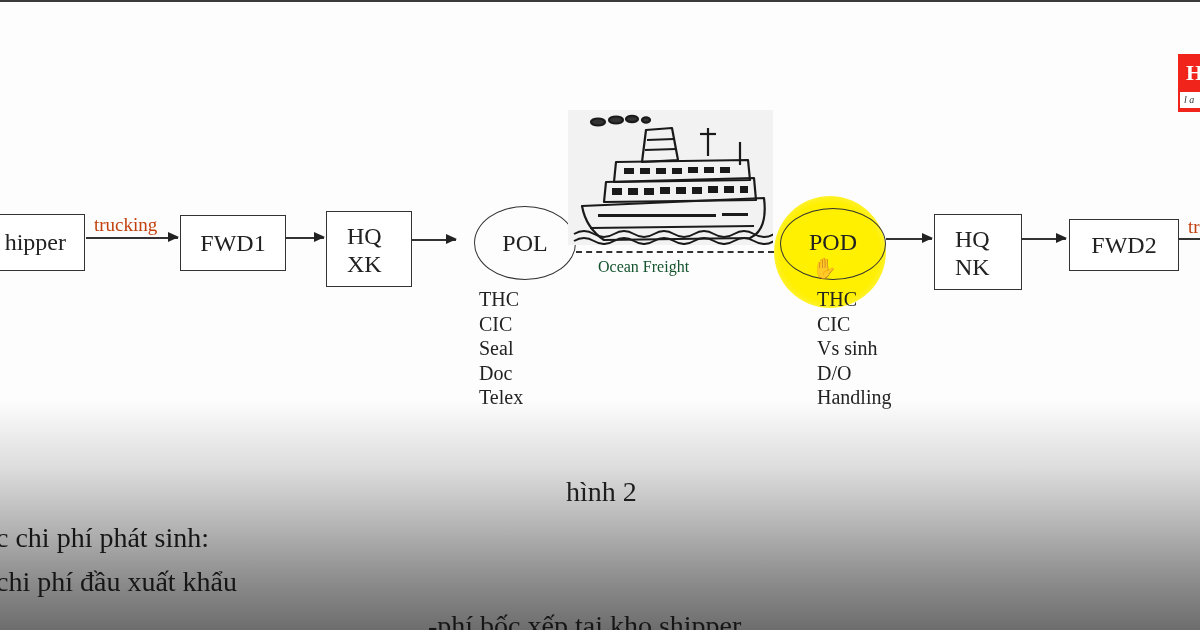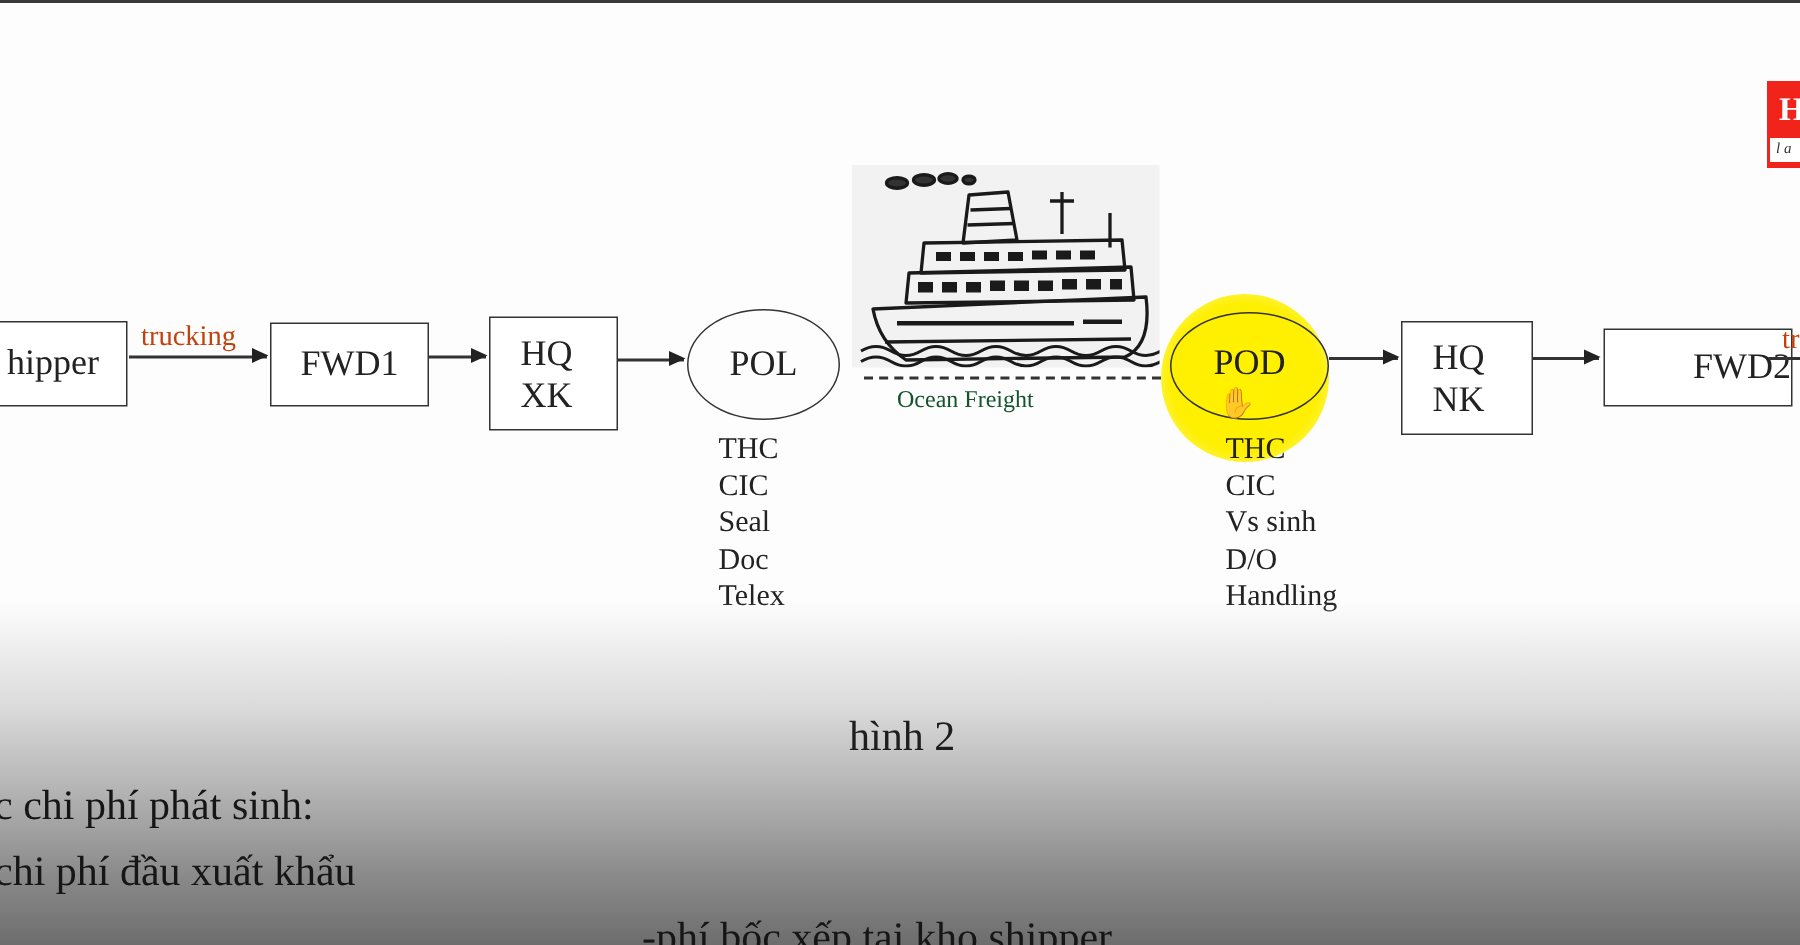--- a/index.html
+++ b/index.html
@@ -73,21 +73,21 @@
   <span>FWD1</span>
 </div>
 <div class="arrow" style="left:286px; top:237px; width:38px;"></div>
 
 <div class="box double" style="left:326px; top:211px; width:86px; height:76px;">
   <span>HQ</span>
   <span>XK</span>
 </div>
 <div class="arrow" style="left:412px; top:239px; width:44px;"></div>
 
-<div class="ellipse" style="left:458px; top:206px; width:102px; height:74px;">
+<div class="ellipse" style="left:474px; top:206px; width:102px; height:74px;">
   <span>POL</span>
 </div>
 
 <div class="ship-wrap">
   <svg width="205" height="135" viewBox="0 0 205 135">
     <g fill="none" stroke="#1a1a1a" stroke-width="2.2" stroke-linejoin="round">
       <ellipse cx="30" cy="12" rx="7" ry="3.5" fill="#333"></ellipse>
       <ellipse cx="48" cy="10" rx="7" ry="3.5" fill="#333"></ellipse>
       <ellipse cx="64" cy="9" rx="6" ry="3.2" fill="#333"></ellipse>
       <ellipse cx="78" cy="10" rx="4" ry="2.6" fill="#333"></ellipse>
@@ -138,21 +138,21 @@
 <span class="cursor">✋</span>
 
 <div class="arrow" style="left:886px; top:238px; width:46px;"></div>
 
 <div class="box double" style="left:934px; top:214px; width:88px; height:76px;">
   <span>HQ</span>
   <span>NK</span>
 </div>
 <div class="arrow" style="left:1022px; top:238px; width:44px;"></div>
 
-<div class="box single" style="left:1069px; top:219px; width:126px; height:52px;justify-content:flex-end;">
+<div class="box single" style="left:1069px; top:219px; width:110px; height:52px;">
   <span>FWD2</span>
 </div>
 <div class="line" style="left:1179px; top:238px; width:24px;"></div>
 <span class="small-label" style="left:1188px; top:216px;">tr</span>
 
 <div class="charges" style="left:479px; top:287px;">
   <div>THC</div>
   <div>CIC</div>
   <div>Seal</div>
   <div>Doc</div>

